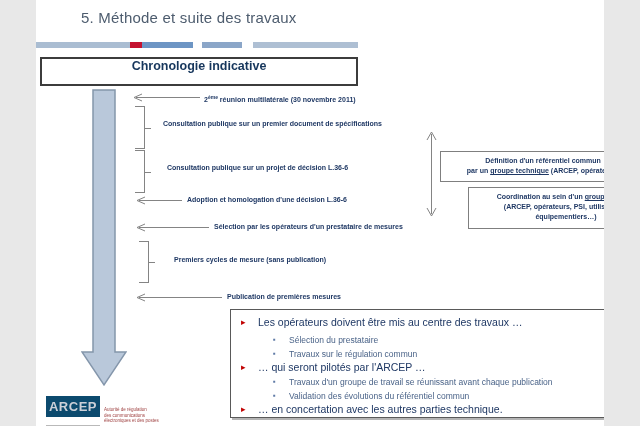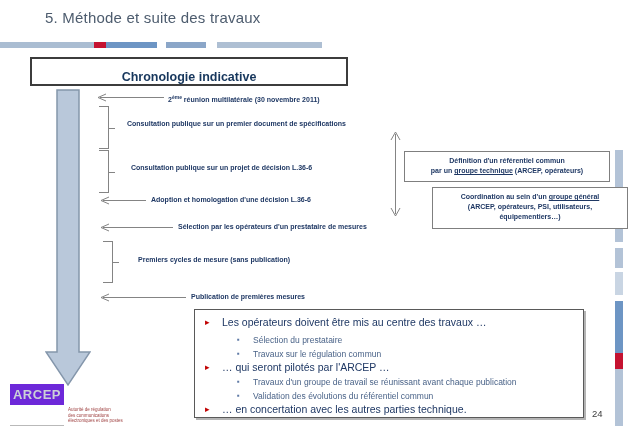--- a/index.html
+++ b/index.html
@@ -1,34 +1,34 @@
 <!DOCTYPE html>
 <html><head>
 <meta charset="utf-8">
 <style>
   * { margin:0; padding:0; box-sizing:border-box; }
   body { background:#e8e8e8; font-family:"Liberation Sans", sans-serif; }
   #slide {
-    position:relative; width:640px; height:426px; background:#ffffff;
+    position:relative; width:568px; height:426px; background:#ffffff;
     overflow:hidden; margin:0 auto;
   }
   .abs { position:absolute; }
 
   
   .slide-title { left:45px; top:9px; font-size:15px; color:#4d5c6e; letter-spacing:0.2px; }
 
   
   .seg { height:6px; top:42px; }
   .vseg { width:8px; left:615px; }
 
   
   .chrono-box {
-    left:30px; top:57px; width:318px; height:29px;
+    left:4px; top:57px; width:318px; height:29px;
     border:2px solid #3c3c3c; background:#fff;
-    display:flex; align-items:flex-end; justify-content:center;
+    display:flex; align-items:flex-start; justify-content:center;
   }
   .chrono-box span { font-size:12.5px; font-weight:bold; color:#16365c; }
 
   
   .tl-label { font-weight:bold; font-size:7px; line-height:8px; color:#1f3864; white-space:nowrap; }
   .tl-sup { font-size:5px; vertical-align:super; }
 
   
   .bracket {
     width:10px;
@@ -57,21 +57,21 @@
   .b1-glyph { color:#c00000; font-size:9px; line-height:12px; }
   .b1-text { color:#1f3864; font-size:10.5px; line-height:12px; white-space:nowrap; }
   .b2-glyph { color:#5f7aa6; font-size:8px; line-height:10px; }
   .b2-text { color:#4a6388; font-size:8.5px; line-height:10px; white-space:nowrap; }
 
   
   .page-num { left:592px; top:408px; font-size:9.5px; color:#3c3c3c; }
 
   
   .logo-red {
-    left:10px; top:384px; width:54px; height:21px; background:#6d28d9;
+    left:10px; top:396px; width:54px; height:21px; background:#0c4a6e;
     display:flex; align-items:center; justify-content:center;
   }
   .logo-red span { color:#ccd0d8; font-weight:bold; font-size:13px; letter-spacing:0.5px; }
   .logo-sub { left:10px; top:425px; width:54px; height:3px; background:#b9b9b9; }
   .logo-tag { left:68px; top:407px; font-size:4.5px; line-height:5.6px; color:#9e4040; white-space:nowrap; }
 </style>
 </head>
 <body>
 
 <div id="slide">

